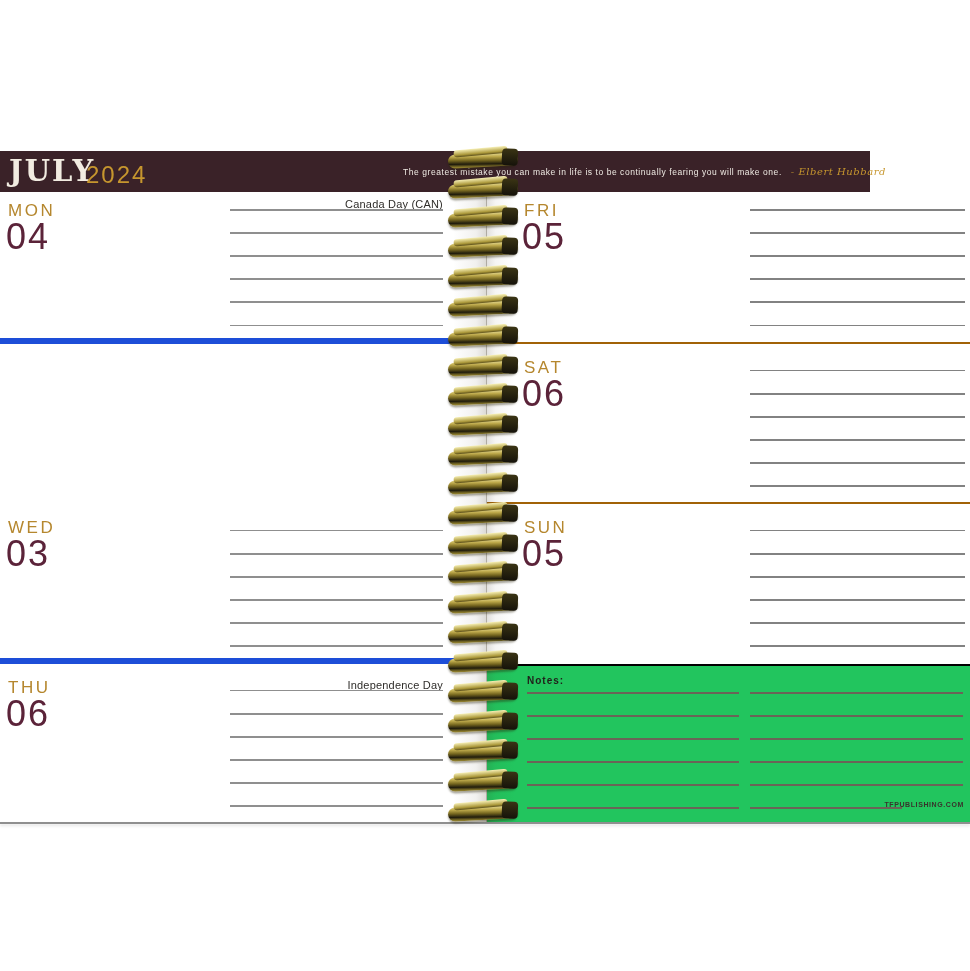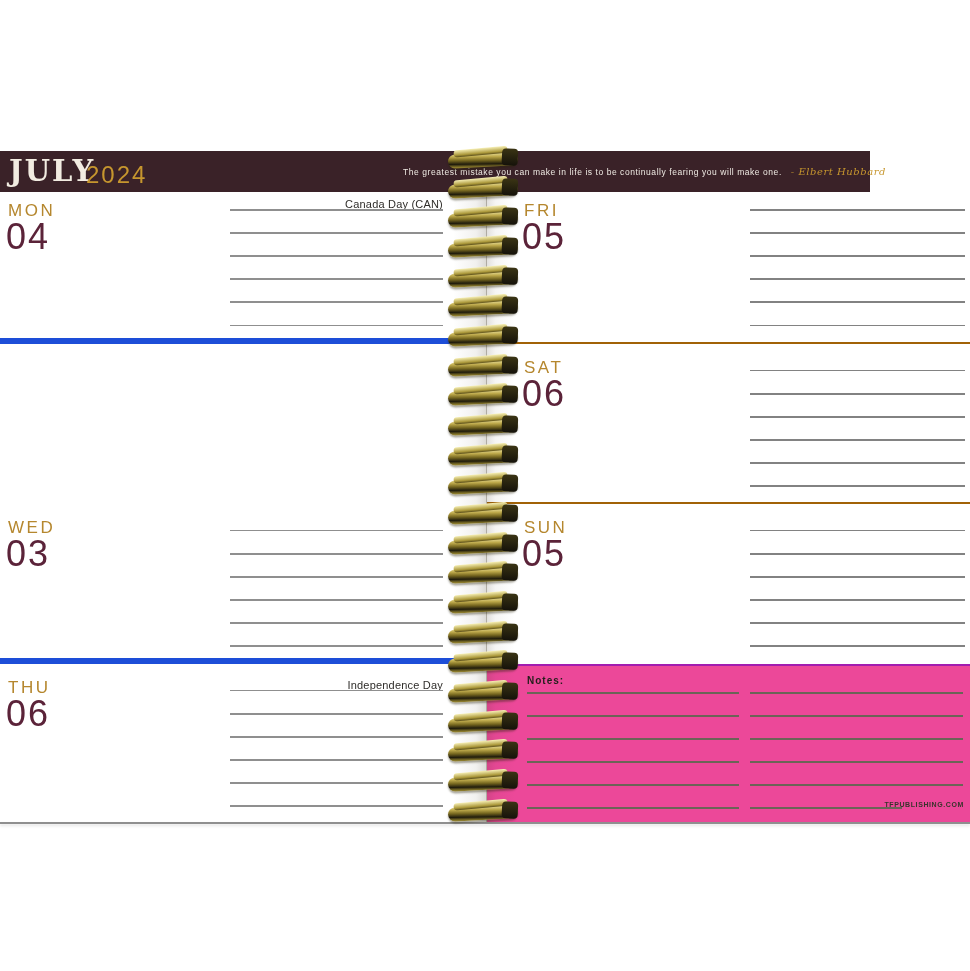--- a/index.html
+++ b/index.html
@@ -35,22 +35,22 @@
              color:#2F2D2A; letter-spacing:0.2px; line-height:10px; }
 
   .lines { position:absolute; height:117px;
            background:repeating-linear-gradient(to bottom, var(--lc) 0, var(--lc) 1.5px, transparent 1.5px, transparent 23.1px); }
   .lines-left  { --lc:#8F8F8F; left:230px; width:213px; }
   .lines-right { --lc:#828282; left:263px; width:215px; }
   .lines-hi { top:17px; }
   .lines-lo { top:26px; }
 
   
-  .notes { position:absolute; left:487px; top:664px; width:483px; height:158px; background:#ec4899;
-           border-top:2px solid #a21caf; z-index:1; }
+  .notes { position:absolute; left:487px; top:664px; width:483px; height:158px; background:#22c55e;
+           border-top:2px solid #000000; z-index:1; }
   .notes-label { position:absolute; left:40px; top:9px; font-size:10px; font-weight:700;
                  color:#211F1A; letter-spacing:1px; }
   .nlines { position:absolute; top:26px; background:repeating-linear-gradient(to bottom,#6B6457 0,#6B6457 1.5px,transparent 1.5px,transparent 23.1px); }
   .nlines-1 { left:40px;  width:212px; height:117px; }
   .nlines-2 { left:263px; width:213px; height:94px; }
   .notes-short-line { position:absolute; left:263px; top:141px; width:152px; height:1.5px; background:#6B6457; }
   .website { position:absolute; right:6px; top:135px; font-size:7px; font-weight:700;
              color:#39342C; letter-spacing:0.6px; }
 
   

